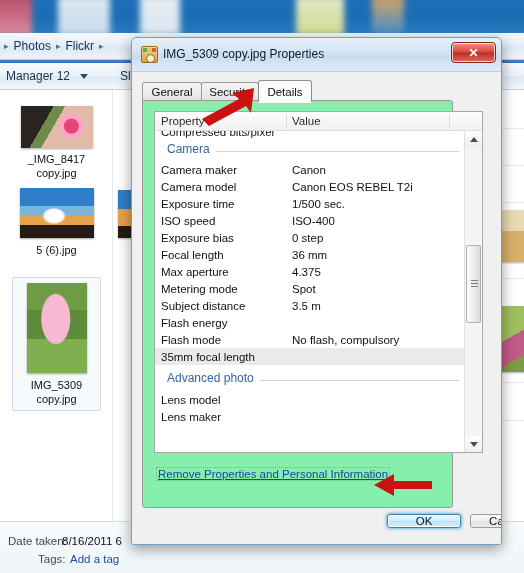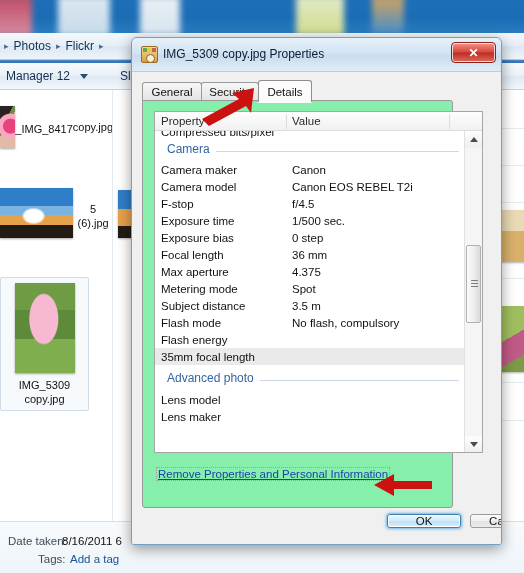--- a/index.html
+++ b/index.html
@@ -70,21 +70,21 @@
   }
 
   .nav-pane {
     position: absolute; left: 0; top: 57px; width: 113px; height: 431px;
     background: #ffffff;
     border-right: 1px solid #e2e9ef;
     overflow: hidden;
   }
   .thumb-cell {
     position: absolute; left: 0; width: 113px;
-    display: flex; flex-direction: row; align-items: center;
+    display: flex; flex-direction: column; align-items: center;
   }
   .thumb-img {
     box-shadow: 0 1px 2px rgba(0,0,0,.35);
     background: #ddd;
   }
   .tcap { font-size: 11px; color: #111; line-height: 14px; text-align: center; }
 
   .thumb-a { top: 16px; }
   .img-a {
     width: 72px; height: 42px;
@@ -406,54 +406,54 @@
 
             <div class="row">
               <span class="p">Camera maker</span>
               <span class="v">Canon</span>
             </div>
             <div class="row">
               <span class="p">Camera model</span>
               <span class="v">Canon EOS REBEL T2i</span>
             </div>
             <div class="row">
-              <span class="p">F-stop</span>
-              <span class="v">f/4.5</span>
-            </div>
-            <div class="row">
               <span class="p">Exposure time</span>
               <span class="v">1/500 sec.</span>
             </div>
             <div class="row">
+              <span class="p">ISO speed</span>
+              <span class="v">ISO-400</span>
+            </div>
+            <div class="row">
               <span class="p">Exposure bias</span>
               <span class="v">0 step</span>
             </div>
             <div class="row">
               <span class="p">Focal length</span>
               <span class="v">36 mm</span>
             </div>
             <div class="row">
               <span class="p">Max aperture</span>
               <span class="v">4.375</span>
             </div>
             <div class="row">
               <span class="p">Metering mode</span>
               <span class="v">Spot</span>
             </div>
             <div class="row">
               <span class="p">Subject distance</span>
               <span class="v">3.5 m</span>
             </div>
             <div class="row">
+              <span class="p">Flash energy</span>
+              <span class="v"></span>
+            </div>
+            <div class="row">
               <span class="p">Flash mode</span>
               <span class="v">No flash, compulsory</span>
-            </div>
-            <div class="row">
-              <span class="p">Flash energy</span>
-              <span class="v"></span>
             </div>
             <div class="row hilite">
               <span class="p">35mm focal length</span>
               <span class="v"></span>
             </div>
 
             <div class="grouphdr" style="height:26px;">
               <span class="gline" style="top:15px;"></span>
               <span class="g" style="top:6px;">Advanced photo</span>
             </div>

